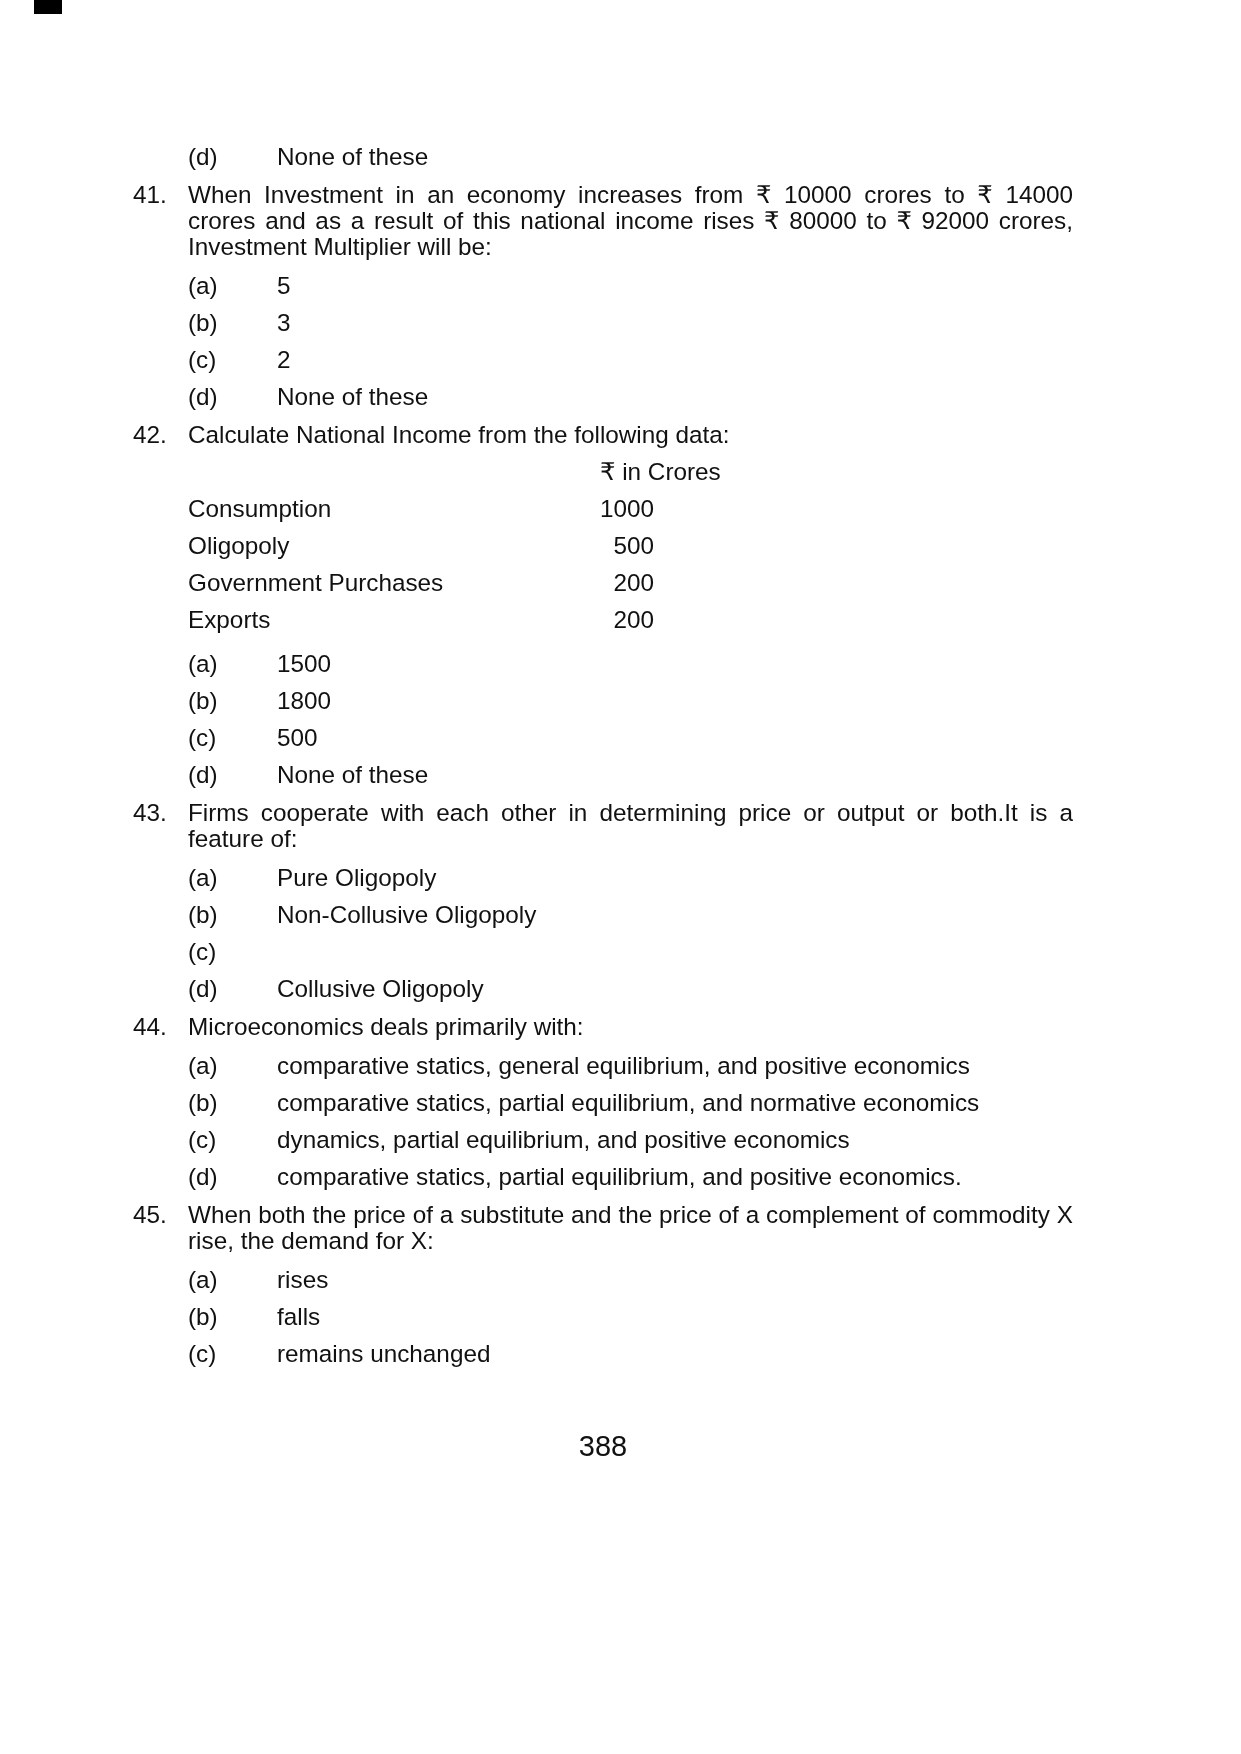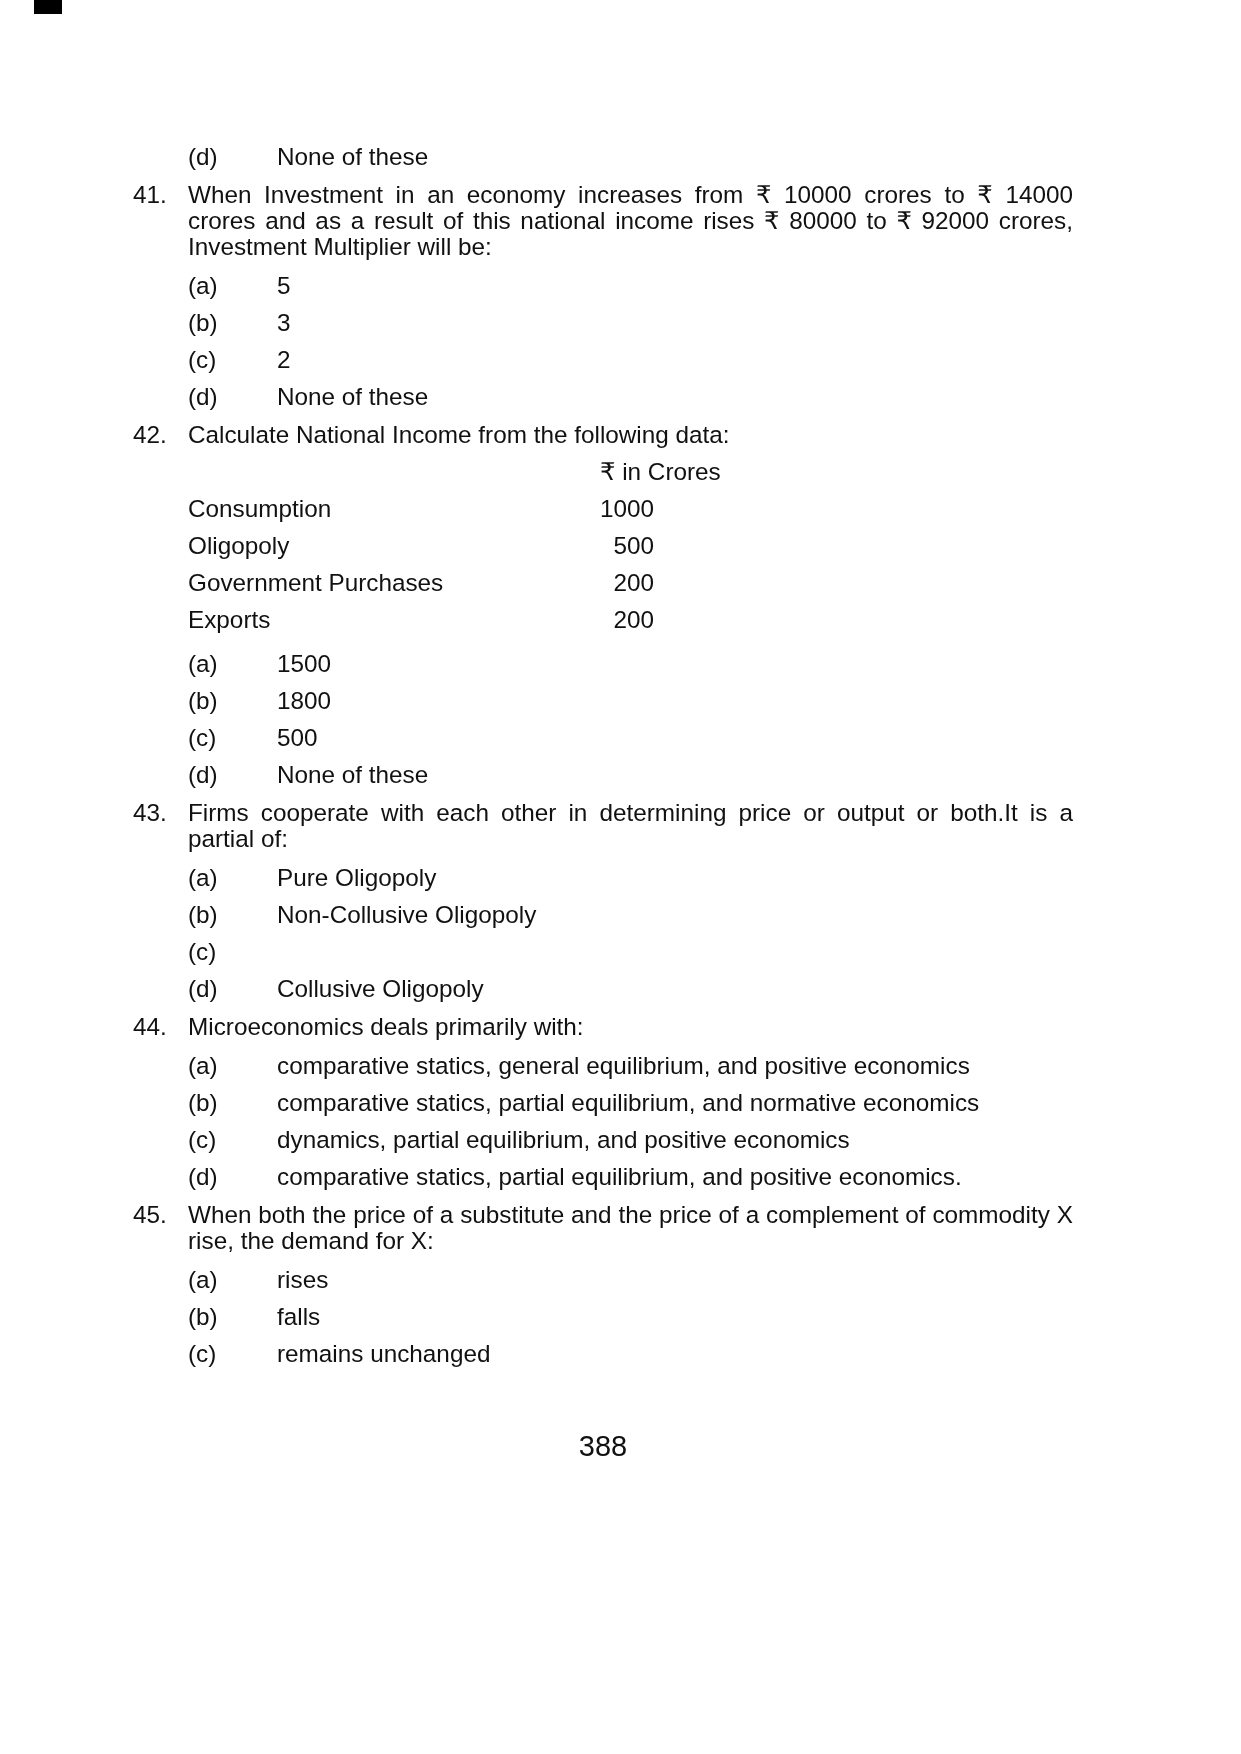--- a/index.html
+++ b/index.html
@@ -171,21 +171,21 @@
             <span class="opt-letter">(d)</span>
             <span class="opt-text">None of these</span>
           </div>
         </div>
       </div>
     </div>
 
     <div class="question">
       <div class="q-num">43.</div>
       <div class="q-body">
-        <div class="q-text">Firms cooperate with each other in determining price or output or both.It is a partial of:</div>
+        <div class="q-text">Firms cooperate with each other in determining price or output or both.It is a feature of:</div>
         <div class="options">
           <div class="option">
             <span class="opt-letter">(a)</span>
             <span class="opt-text">Pure Oligopoly</span>
           </div>
           <div class="option">
             <span class="opt-letter">(b)</span>
             <span class="opt-text">Non-Collusive Oligopoly</span>
           </div>
           <div class="option">

